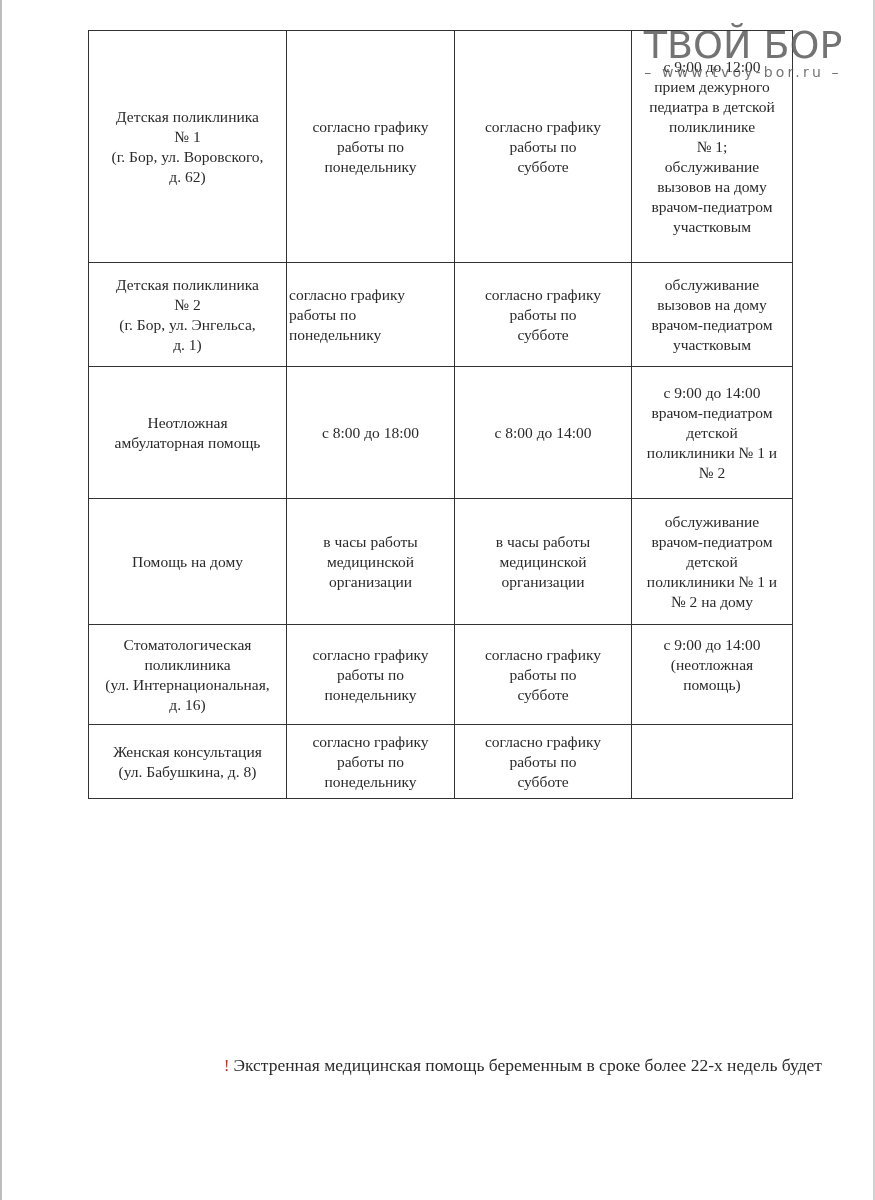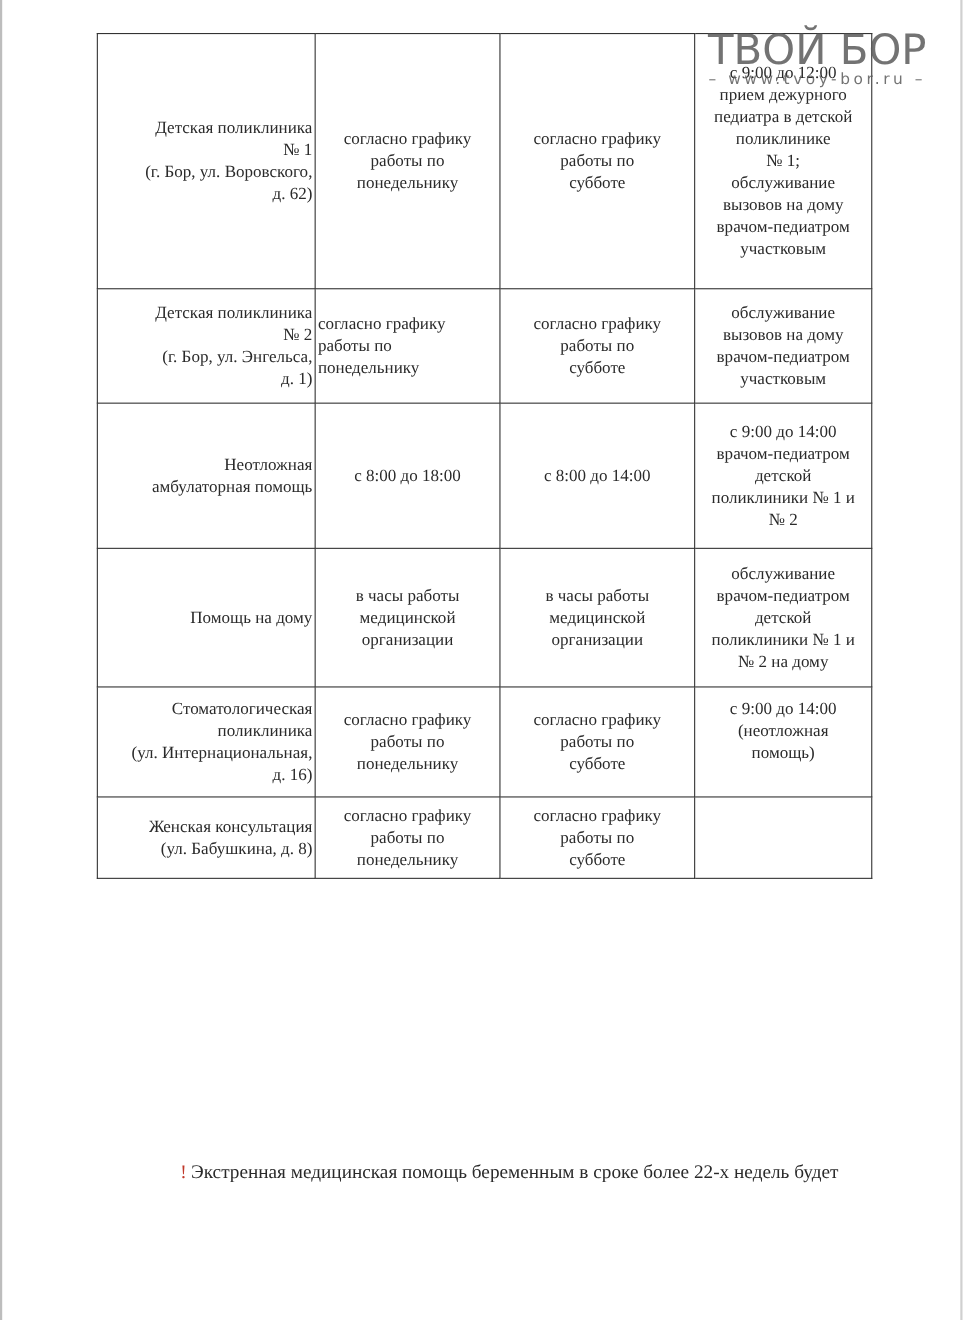--- a/index.html
+++ b/index.html
@@ -9,21 +9,21 @@
   }
   .left-edge { position:absolute; left:0; top:0; width:2px; height:1200px; background:#bdbdbd; }
   .right-edge { position:absolute; left:873px; top:0; width:2px; height:1200px; background:#d0d0d0; }
   table.schedule {
     position:absolute; left:88px; top:30px; width:698px;
     border-collapse:collapse; table-layout:fixed; font-size:15.5px; line-height:20px;
   }
   table.schedule td {
     border:1.5px solid #333; padding:0 2px; vertical-align:middle; color:#2a2a2a;
   }
-  td.c0 { width:193px; text-align:right; padding-left:1px; }
+  td.c0 { width:193px; text-align:center; padding-left:1px; }
   td.c1 { width:163px; text-align:center; }
   td.c1.left { text-align:left; }
   td.c2 { width:172px; text-align:center; }
   td.c3 { width:156px; text-align:center; }
   .cell-text { white-space:pre-line; }
   .notes {
     position:absolute; left:80px; top:1054px; width:742px;
     font-size:17.5px; line-height:23px; color:#2a2a2a; text-align:justify;
   }
   .notes p { margin:0; text-indent:24px; }
@@ -134,19 +134,19 @@
 понедельнику</span></td>
       <td class="c2"><span class="cell-text">согласно графику
 работы по
 субботе</span></td>
       <td class="c3"><span class="cell-text"></span></td>
     </tr>
   </tbody>
 </table>
 
 <div class="notes">
-  <p style="text-align:center;"><span class="bang" style="margin-right:4px;">!</span><span>Экстренная медицинская помощь беременным в сроке более 22-х недель будет</span></p>
+  <p style="text-align:right;"><span class="bang" style="margin-right:4px;">!</span><span>Экстренная медицинская помощь беременным в сроке более 22-х недель будет</span></p>
 </div>
 
 <div class="watermark">
   <div class="wm-title">ТВОЙ БОР</div>
   <div class="wm-url">– www.tvoy-bor.ru –</div>
 </div>
 
 </body></html>

